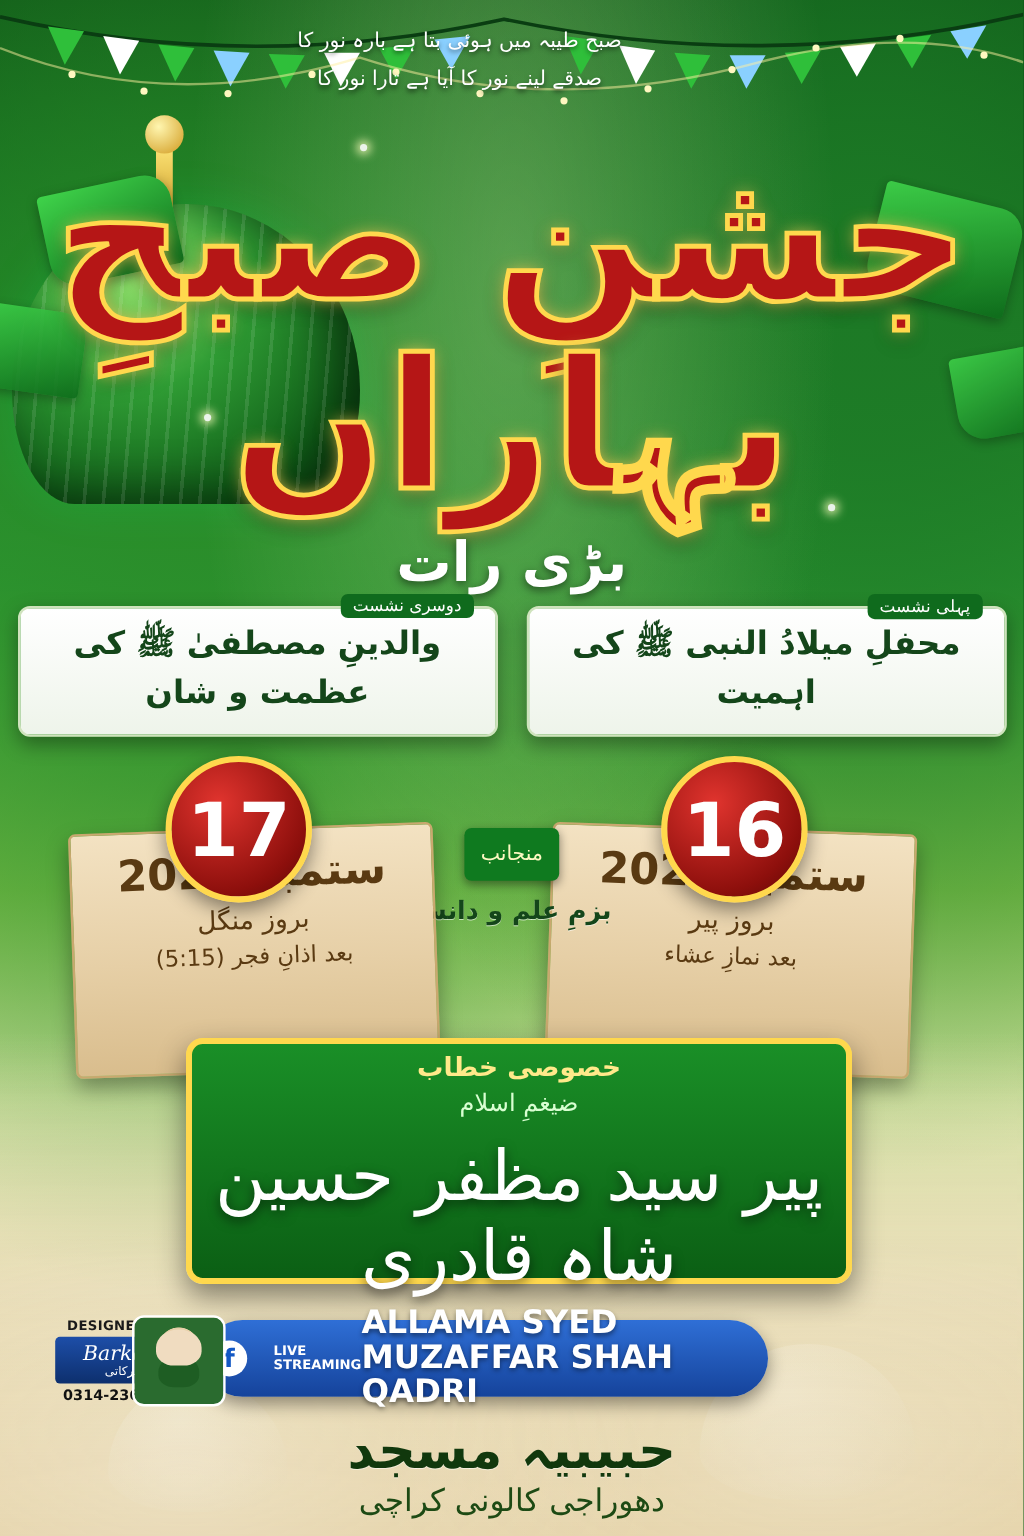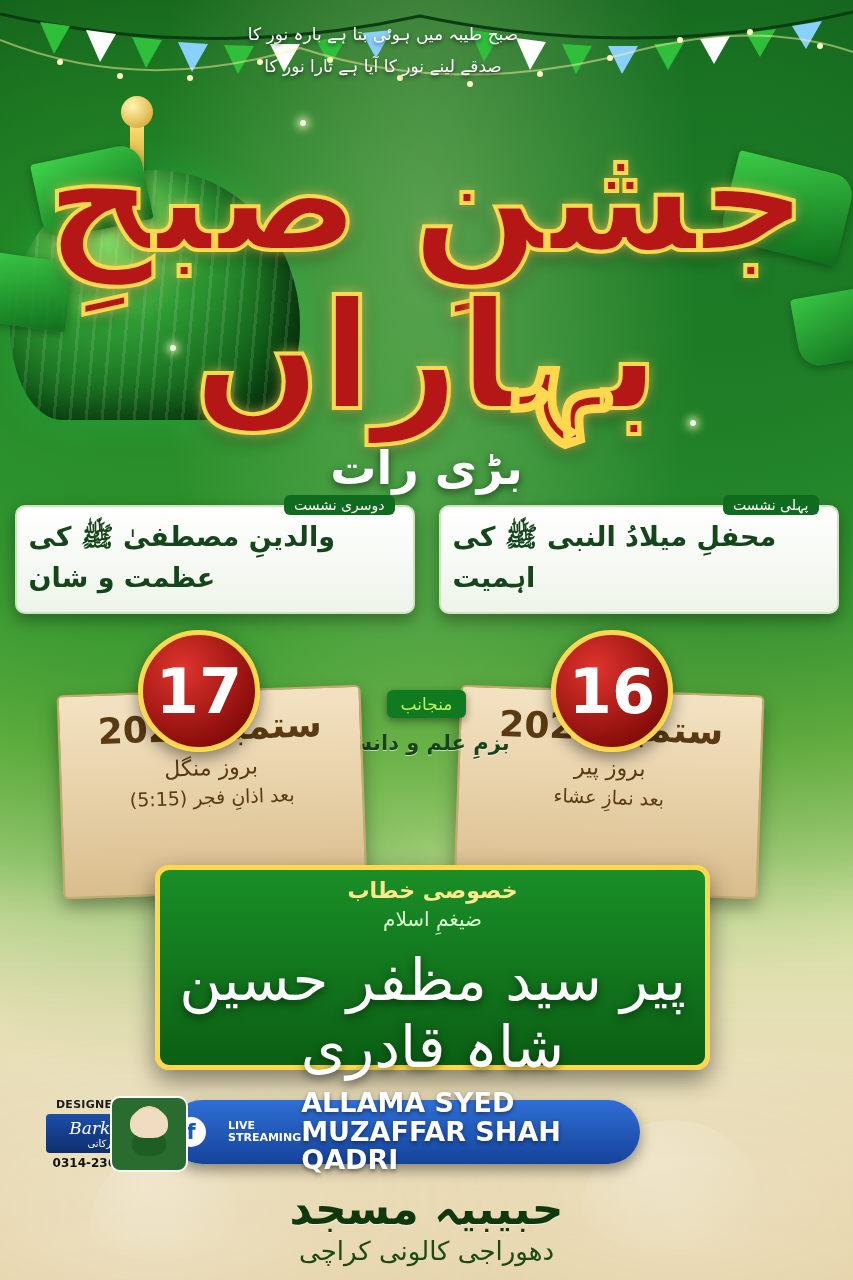--- a/index.html
+++ b/index.html
@@ -96,21 +96,21 @@
 
   
   .sessions{
     position:absolute;top:505px;left:0;width:853px;display:flex;
     justify-content:center;gap:24px;direction:rtl;
   }
   .session{
     width:372px;border-radius:10px;padding:10px 12px 14px;
     background:linear-gradient(180deg,#ffffff 0%,#eef4ea 100%);
     box-shadow:0 6px 16px rgba(0,0,0,.35);
-    border:2px solid #cfe3bd;text-align:left;position:relative;
+    border:2px solid #cfe3bd;text-align:center;position:relative;
   }
   .session .tag{
     position:absolute;top:-12px;right:18px;background:#0f6b1d;color:#fff;
     font-size:14px;padding:2px 10px;border-radius:6px;direction:rtl;
   }
   .session .line{
     font-size:27px;color:#14461a;font-weight:bold;direction:rtl;line-height:1.5;
   }
 
   
@@ -138,21 +138,21 @@
     border:5px solid #ffd84d;color:#fff;font-size:62px;font-weight:bold;
     display:flex;align-items:center;justify-content:center;
     box-shadow:0 6px 16px rgba(0,0,0,.45);
   }
   .daybadge.right{right:180px;}
   .daybadge.left{left:138px;}
   .centerlabel{
     position:absolute;left:50%;transform:translateX(-50%);top:60px;width:200px;text-align:center;direction:rtl;
   }
   .centerlabel .chip{
-    display:inline-block;background:#0f7a1f;color:#bef264;font-size:17px;padding:4px 14px;border-radius:6px;
+    display:inline-block;background:#0f7a1f;color:#fef9c3;font-size:17px;padding:12px 14px;border-radius:6px;
     box-shadow:0 3px 8px rgba(0,0,0,.4);
   }
   .centerlabel .txt{margin-top:10px;font-size:21px;color:#14461a;font-weight:bold;line-height:1.45;
     text-shadow:0 1px 0 rgba(255,255,255,.6);}
 
   
   .speaker{
     position:absolute;top:865px;left:155px;width:545px;height:195px;
     background:linear-gradient(180deg,#1a8f27 0%,#0b5f14 100%);
     border:5px solid #ffd84d;border-radius:14px;

